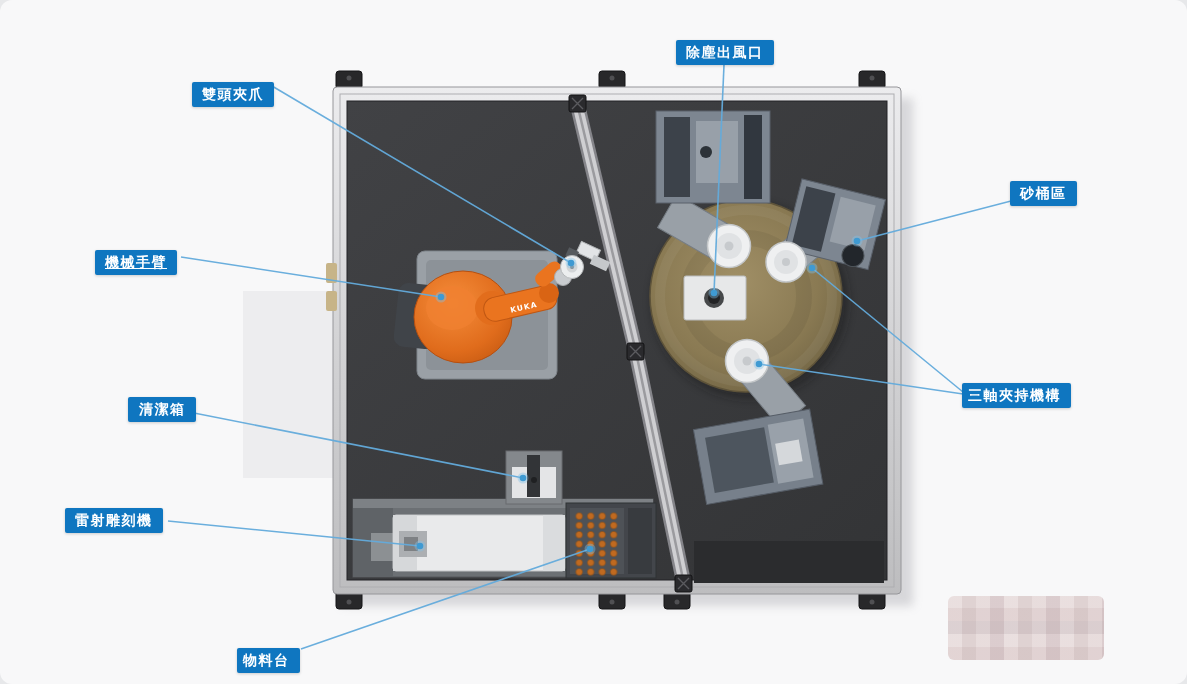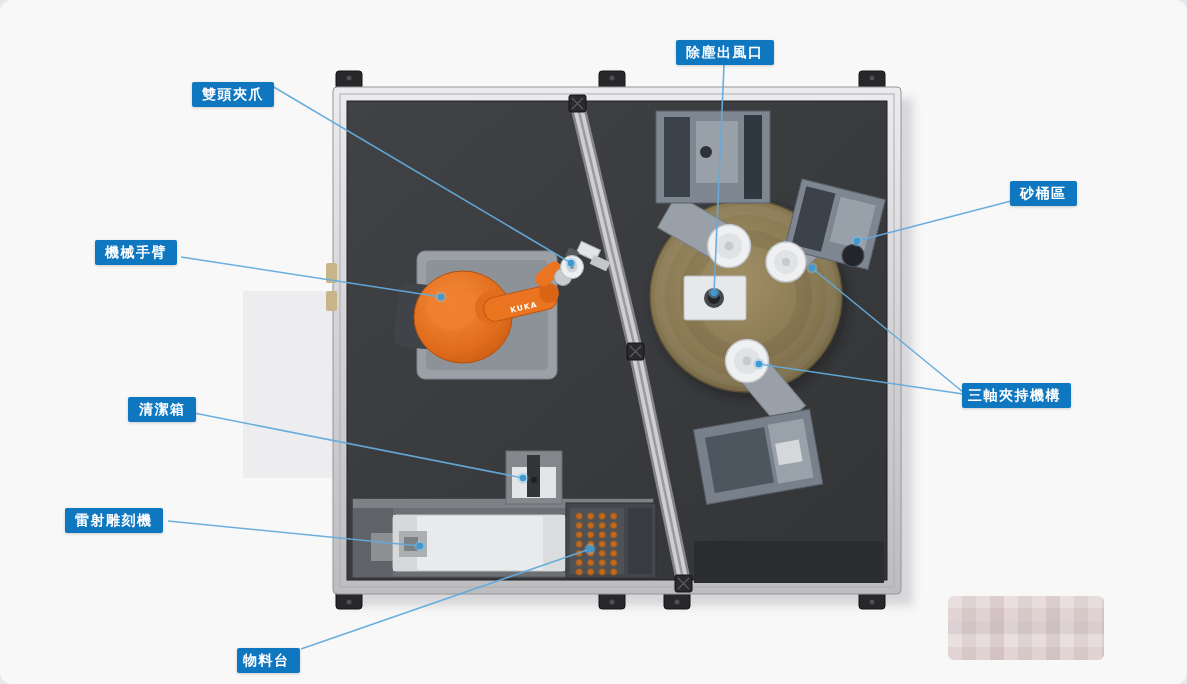--- a/index.html
+++ b/index.html
@@ -254,20 +254,20 @@
       <g>
           <circle cx="590" cy="549" r="5.5" fill="#7fc0e8" opacity="0.4"></circle>
           <circle cx="590" cy="549" r="3.3" fill="#3f9ad2"></circle>
         </g>
     </g>
   </svg>
 
   <div class="label" style="left:192px; top:62px;margin-top:20px;">雙頭夾爪</div>
   <div class="label" style="left:676px; top:40px;">除塵出風口</div>
   <div class="label" style="left:1010px; top:181px;">砂桶區</div>
-  <div class="label" style="left:95px; top:240px;">機械手臂</div>
+  <div class="label" style="left:95px; top:250px;text-decoration:underline;">機械手臂</div>
   <div class="label" style="left:962px; top:383px;padding-left:6px;">三軸夾持機構</div>
   <div class="label" style="left:128px; top:397px;padding-left:11px;">清潔箱</div>
   <div class="label" style="left:65px; top:508px;">雷射雕刻機</div>
   <div class="label" style="left:237px; top:648px;padding-left:6px;">物料台</div>
 
   <div class="watermark"></div>
 </div>
 
 </body></html>

